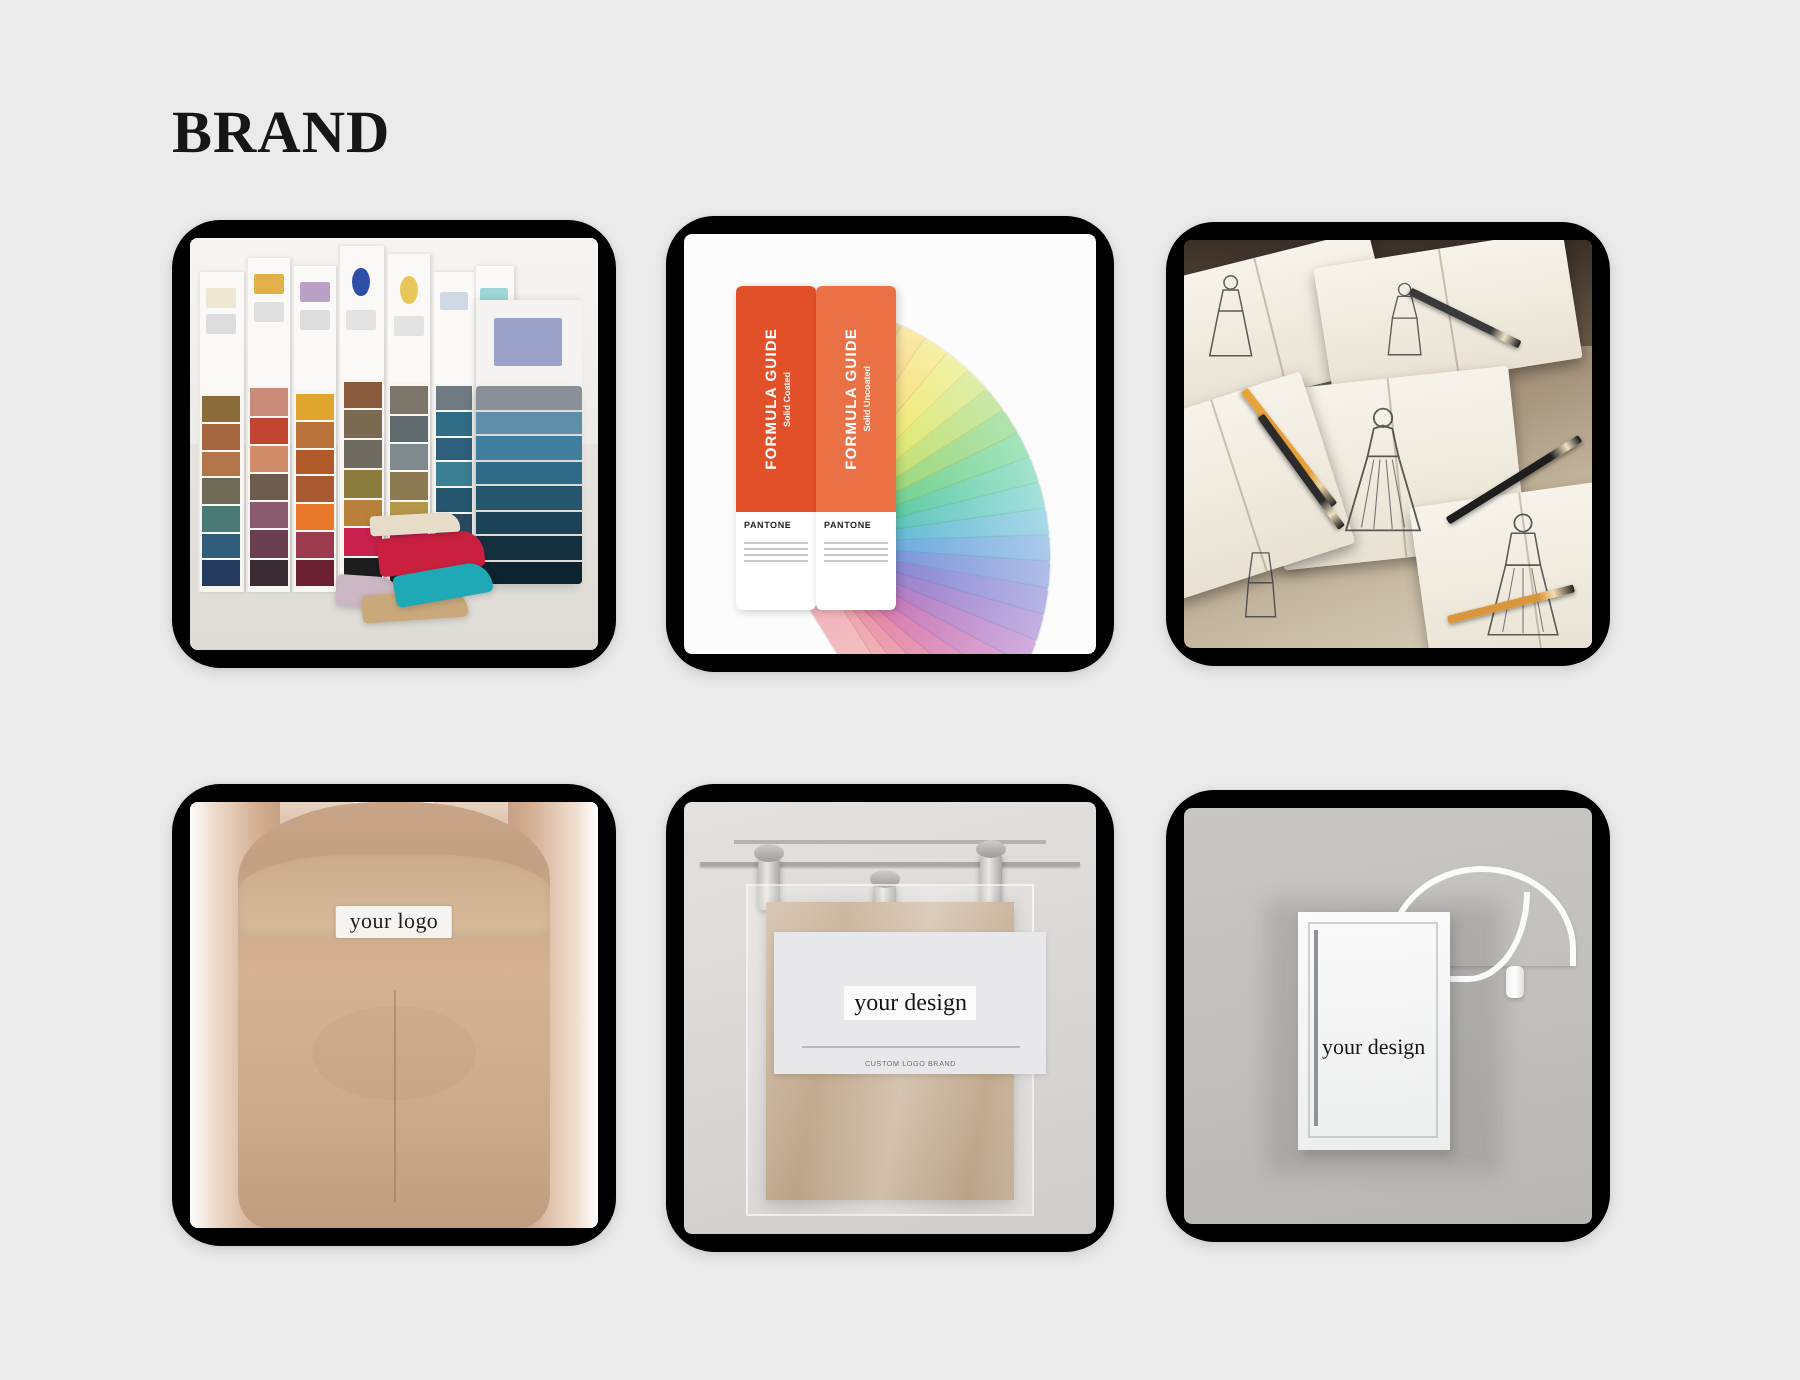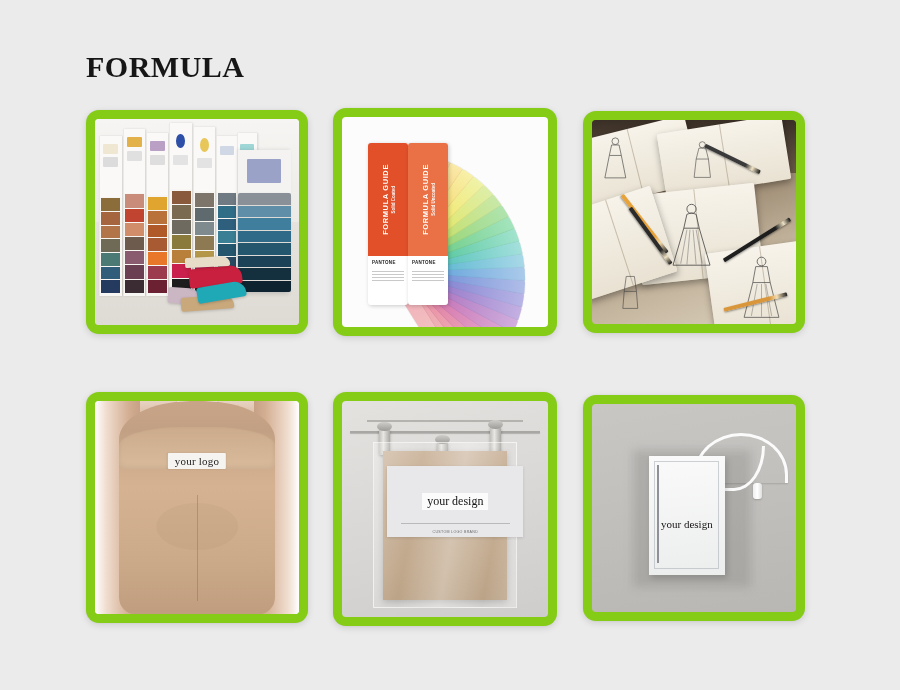--- a/index.html
+++ b/index.html
@@ -40,22 +40,22 @@
   .row {
     position: relative;
     width: 900px;
     height: 288px;
   }
   .row-2 { margin-top: 0px; }
 
   .card {
     position: absolute;
     width: 222px;
-    background: #84cc16;
-    border-radius: 13px;
+    background: #000000;
+    border-radius: 24px;
     box-shadow: 0 2px 7px rgba(0,0,0,0.13), 0 0 2px rgba(0,0,0,0.05);
     padding: 9px;
     overflow: hidden;
   }
   .card.pos-0 { left: 86px; }
   .card.pos-1 { left: 333px; }
   .card.pos-2 { left: 583px; }
 
   .card-1-sz { height: 224px; top: 6px; }
   .card-2-sz { height: 228px; top: 4px; width: 224px; }
@@ -415,21 +415,21 @@
     width: 9px;
     height: 16px;
     background: linear-gradient(90deg,#efefef,#ffffff,#dedede);
     border-radius: 3px;
     box-shadow: 0 1px 2px rgba(0,0,0,0.18);
   }
 </style>
 </head>
 <body>
 
-<h2 class="section-title">FORMULA</h2>
+<h2 class="section-title">BRAND</h2>
 
 <div class="grid">
 
   <div class="row row-1">
 
     <div class="card pos-0 card-1-sz">
       <div class="thumb fabric-scene">
         <div class="fab-wall"></div>
         <div class="fab-floor"></div>
 

